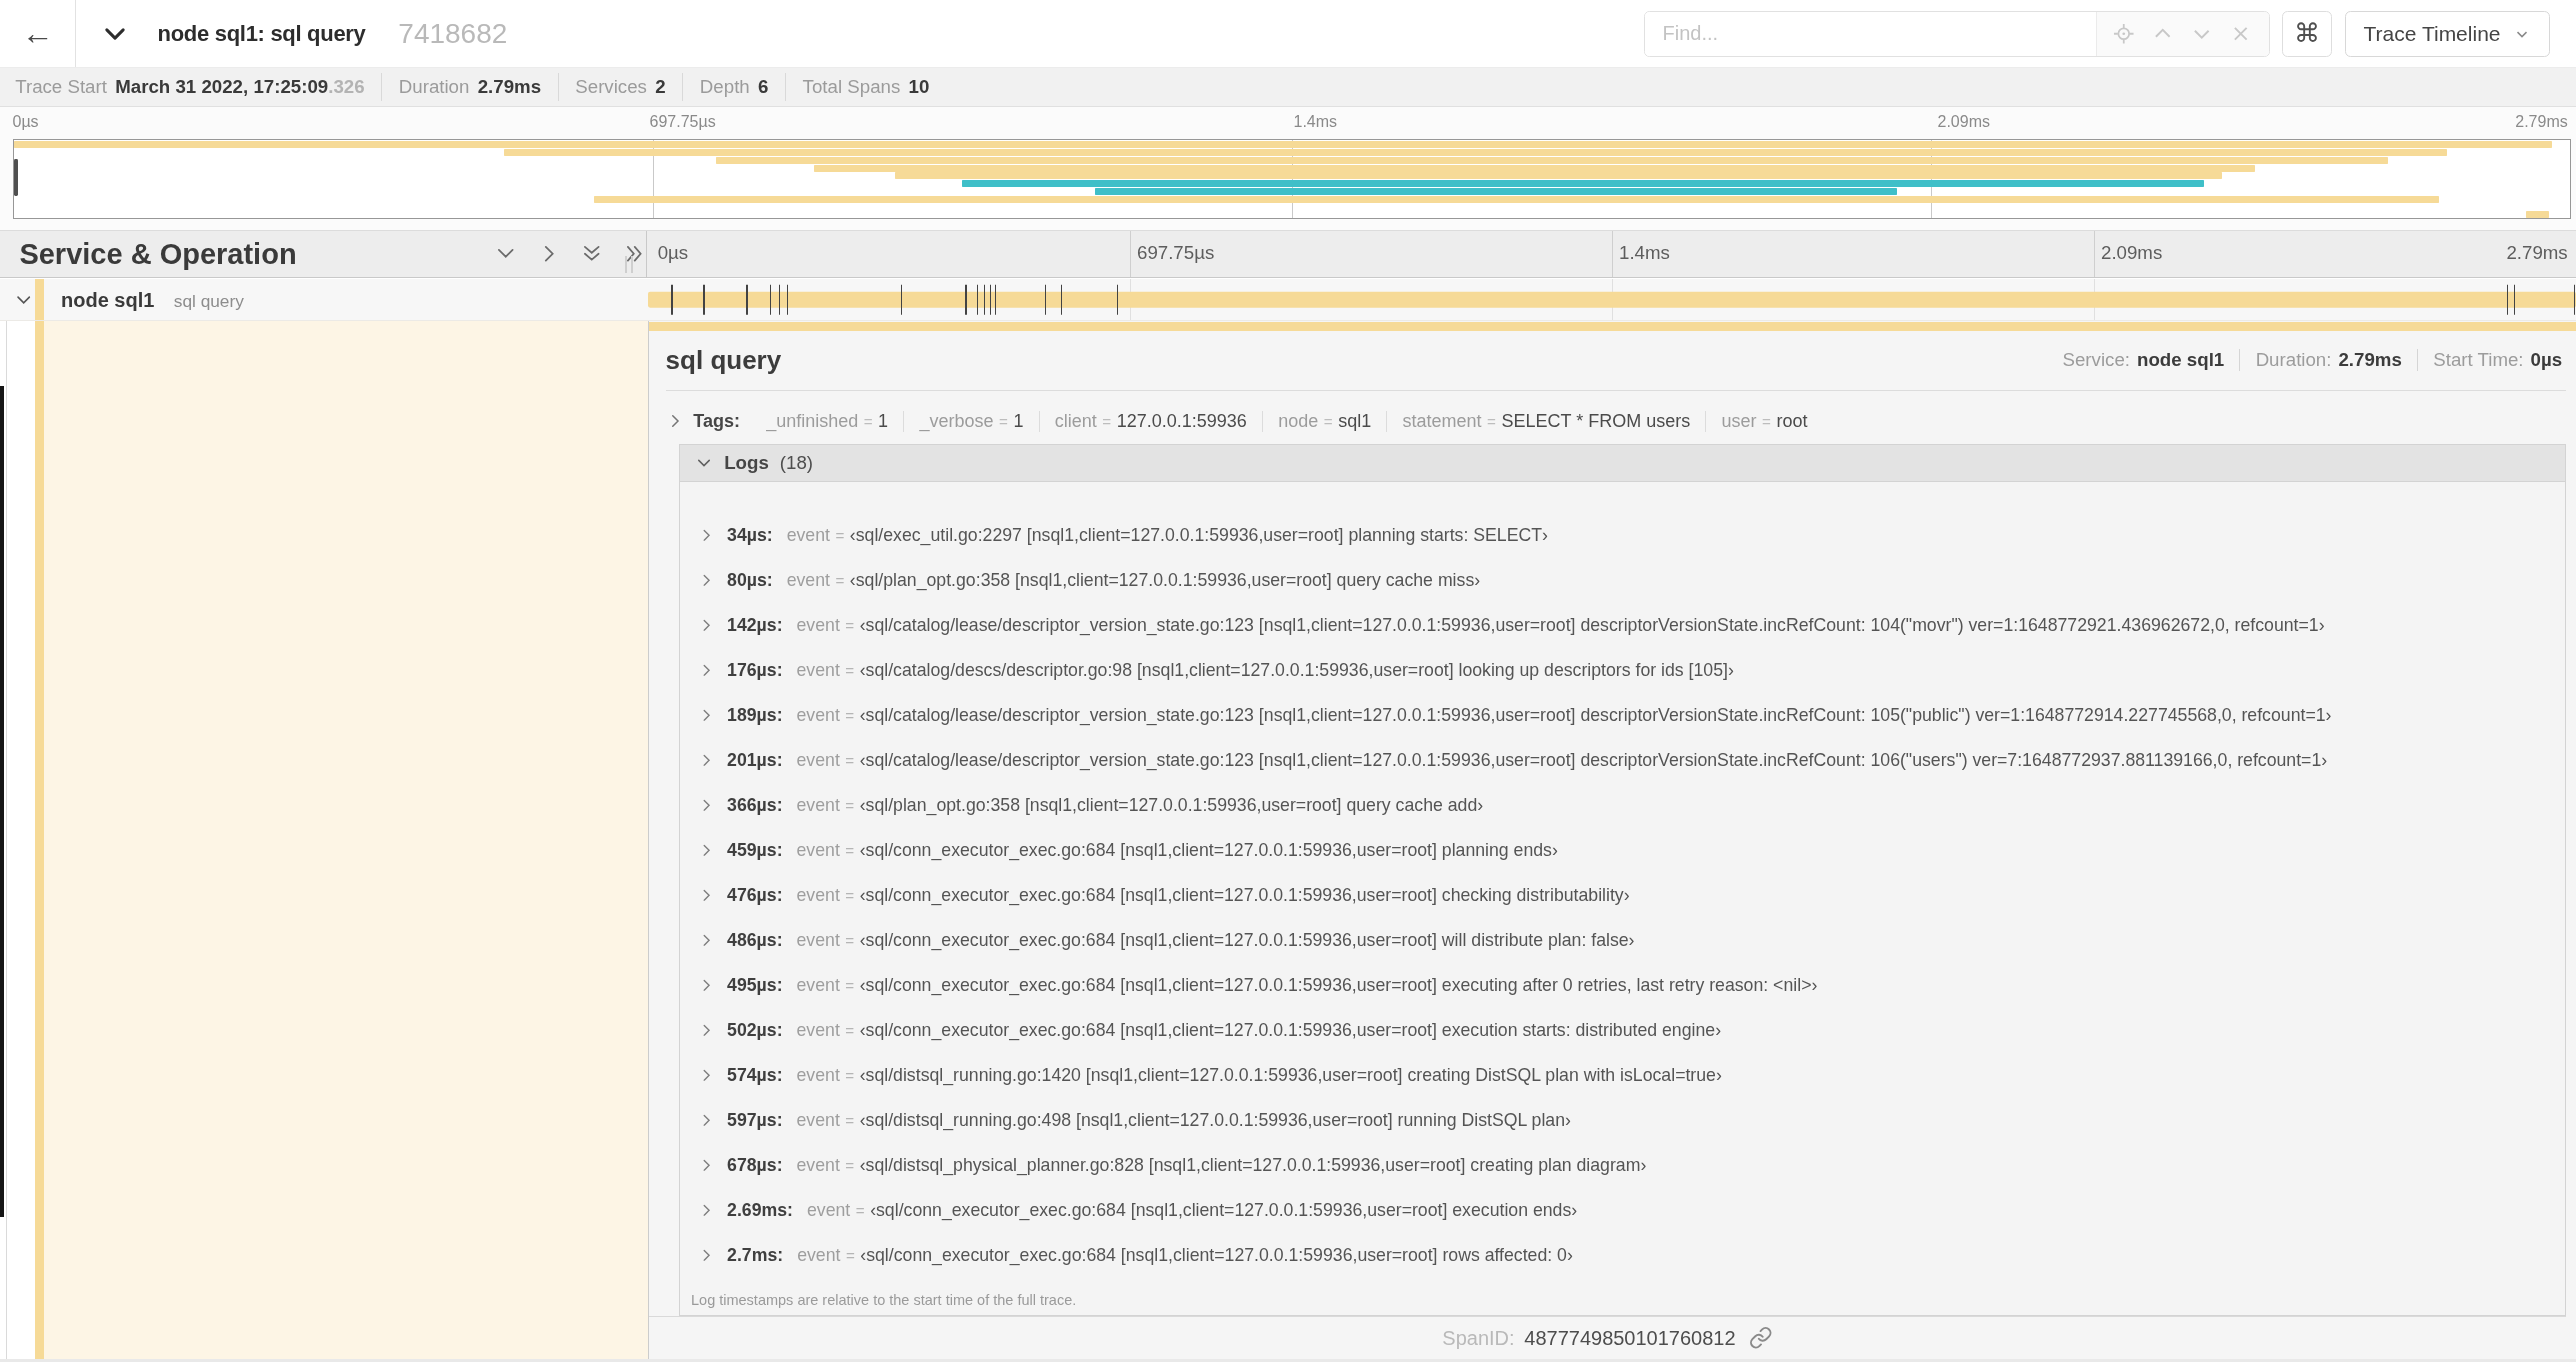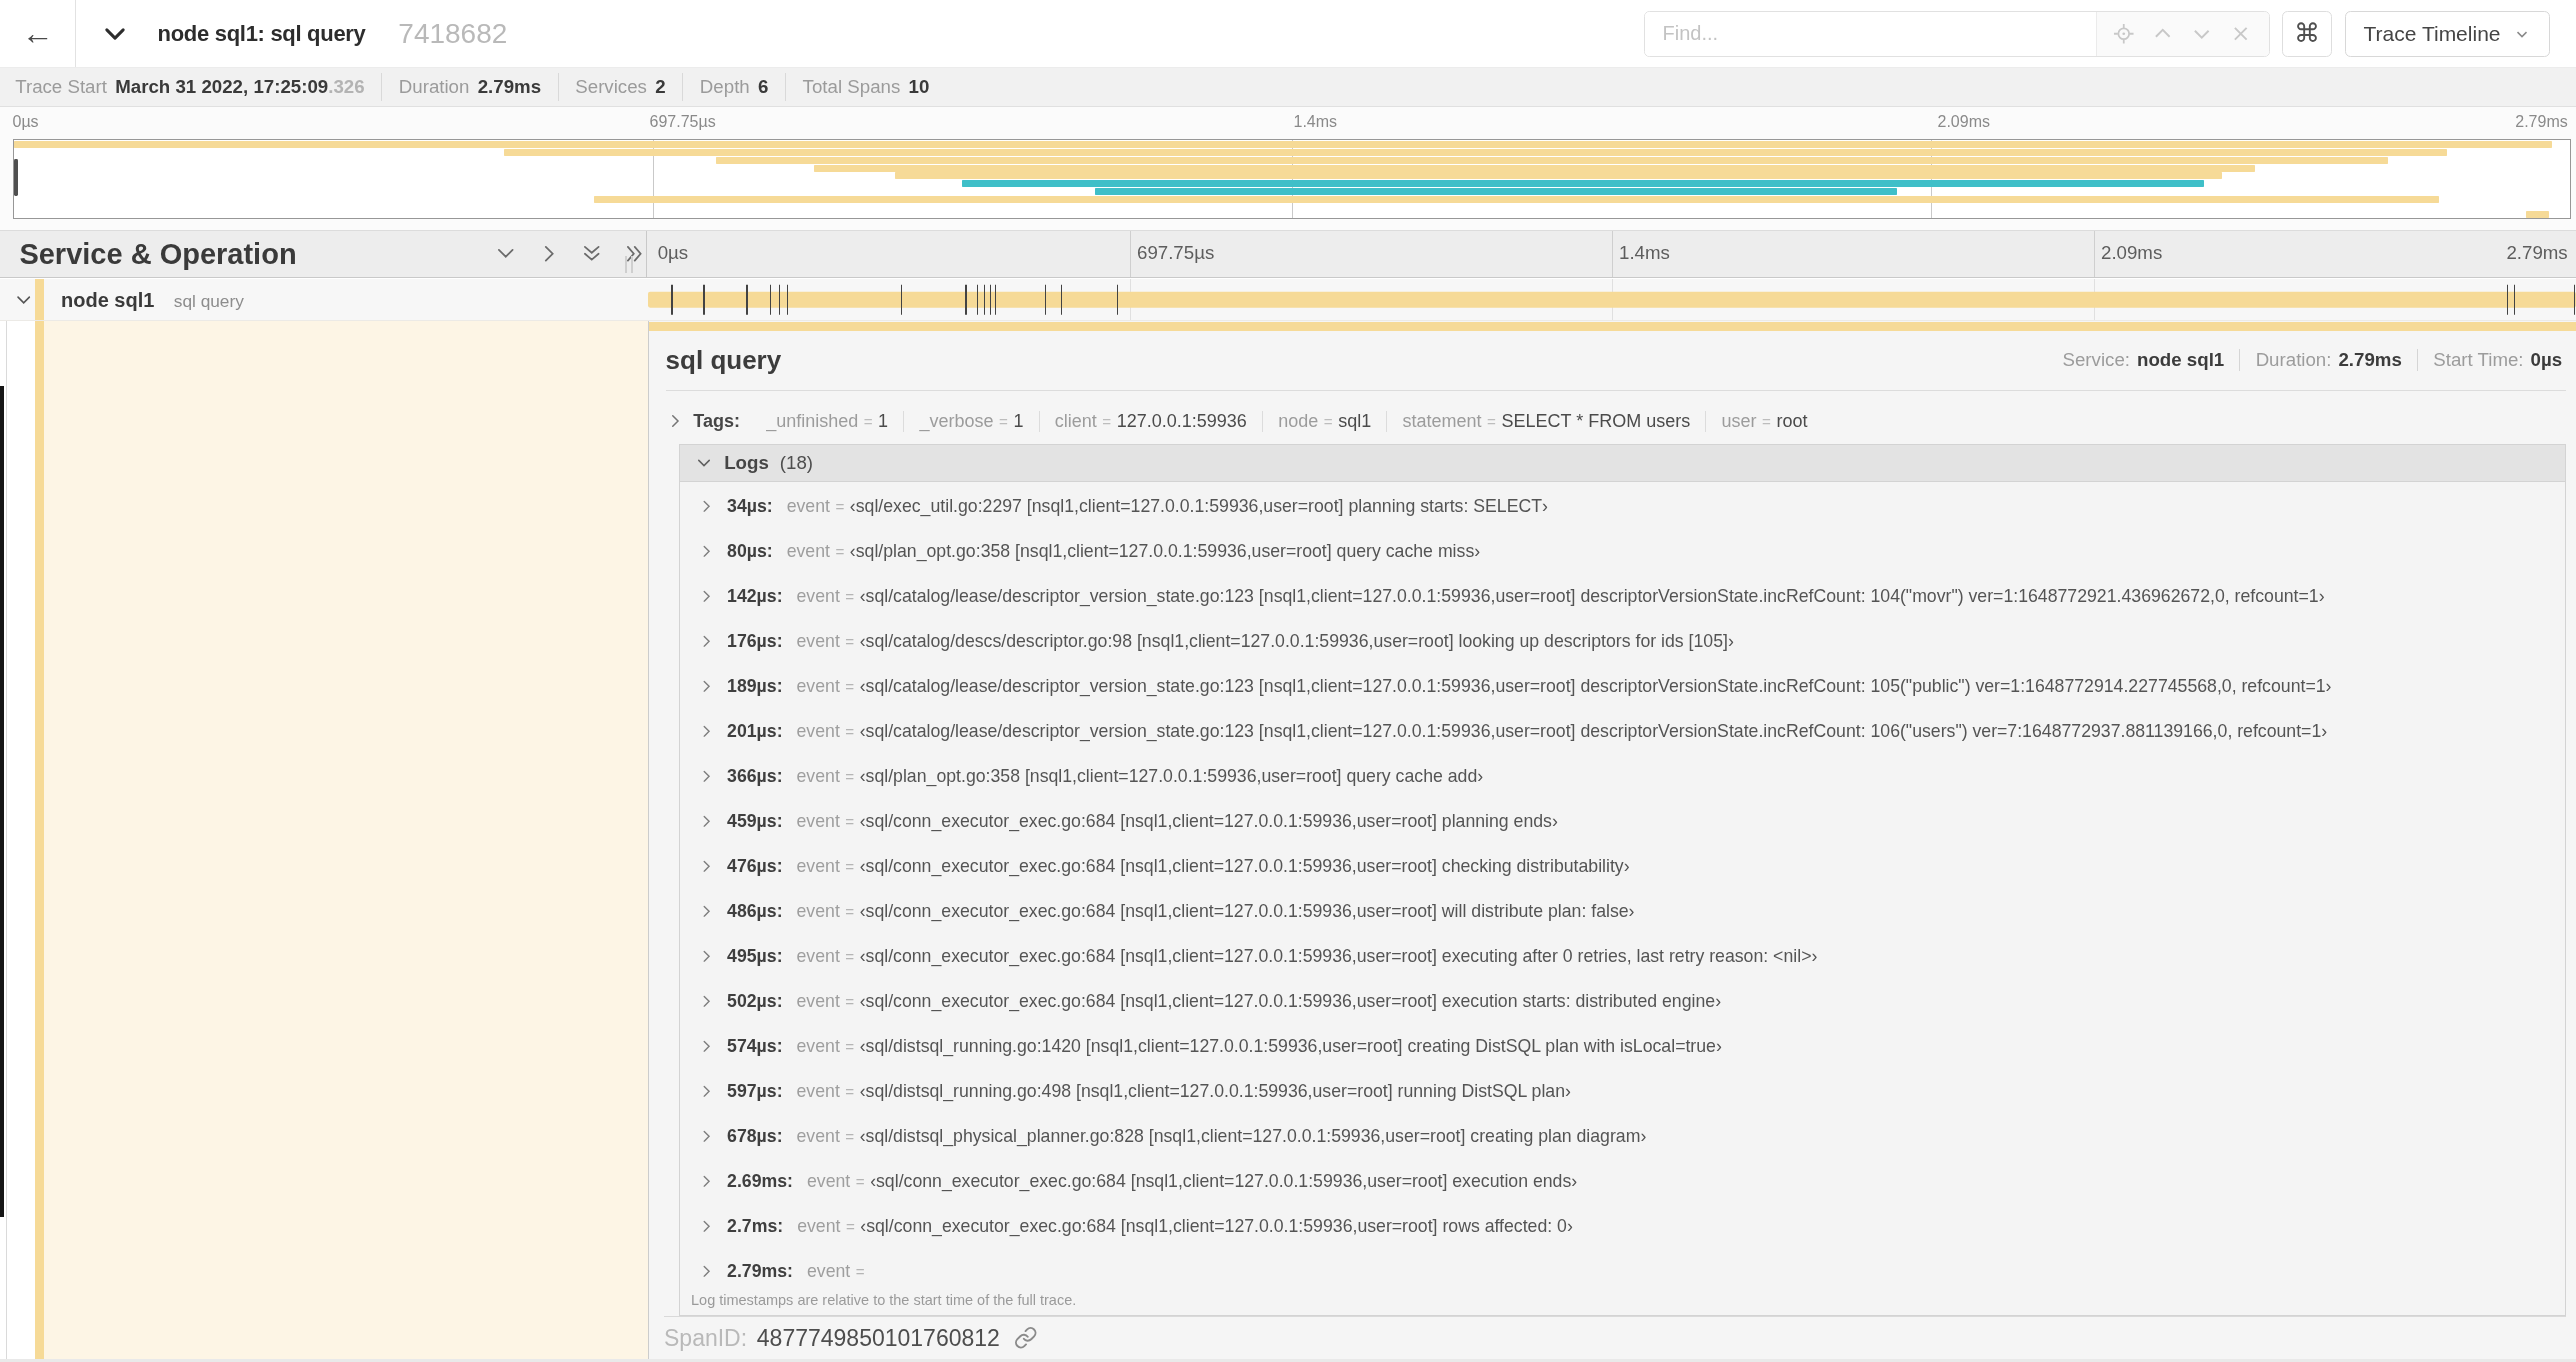--- a/index.html
+++ b/index.html
@@ -106,32 +106,32 @@
   .tag-key{color:#9c9c9c;}
   .tag-eq{color:#bdbdbd;padding:0 5.5px;font-size:15.2px;}
   .tag-value{color:#4b4b4b;}
 
   .logs-block{position:absolute;left:30px;right:9.7px;top:123px;height:872px;
     border:0.7px solid #d3d3d3;box-sizing:border-box;background:#f4f4f4;}
   .logs-header{height:37px;background:#e3e3e3;border-bottom:0.7px solid #d3d3d3;display:flex;
     align-items:center;padding-left:15.2px;gap:11px;font-size:18.7px;cursor:pointer;box-sizing:border-box;}
   .logs-title{font-weight:bold;color:#464646;}
   .logs-count{color:#4f4f4f;}
-  .logs-body{position:absolute;left:0;right:0;top:38px;bottom:28px;padding-top:1px;overflow:hidden;}
+  .logs-body{position:absolute;left:0;right:0;top:38px;bottom:28px;padding-top:30px;overflow:hidden;}
   .log-row{height:45px;display:flex;align-items:center;padding-left:18px;font-size:17.7px;
     cursor:pointer;white-space:nowrap;}
   .log-chev{margin-right:12.5px;flex:0 0 auto;}
   .log-time{font-weight:bold;color:#3f3f3f;margin-right:14px;}
   .log-key{color:#9e9e9e;}
   .log-eq{color:#b5b5b5;padding:0 5.5px;font-size:15.2px;}
   .log-value{color:#545454;}
   .logs-footer{position:absolute;left:11px;bottom:7px;font-size:14.5px;color:#9a9a9a;}
 
-  .spanid-row{position:absolute;left:15px;right:9.7px;bottom:0;height:43px;border-top:0.7px solid #d9d9d9;
-    display:flex;align-items:center;justify-content:flex-start;gap:9.7px;font-size:23px;box-sizing:border-box;}
+  .spanid-row{position:absolute;left:0;right:9.7px;bottom:0;height:43px;border-top:0.7px solid #d9d9d9;
+    display:flex;align-items:center;justify-content:center;gap:9.7px;font-size:20px;box-sizing:border-box;}
   .spanid-label{color:#b9b9b9;}
   .spanid-value{color:#4d4d4d;}
   .link-btn{width:23.5px;height:23.5px;cursor:pointer;margin-left:4.2px;}
 
   .bottom-strip{position:absolute;left:0;top:1359px;width:2576px;height:4.2px;background:#e9e9e9;}
 </style>
 </head>
 <body>
 
 <header class="topbar">

